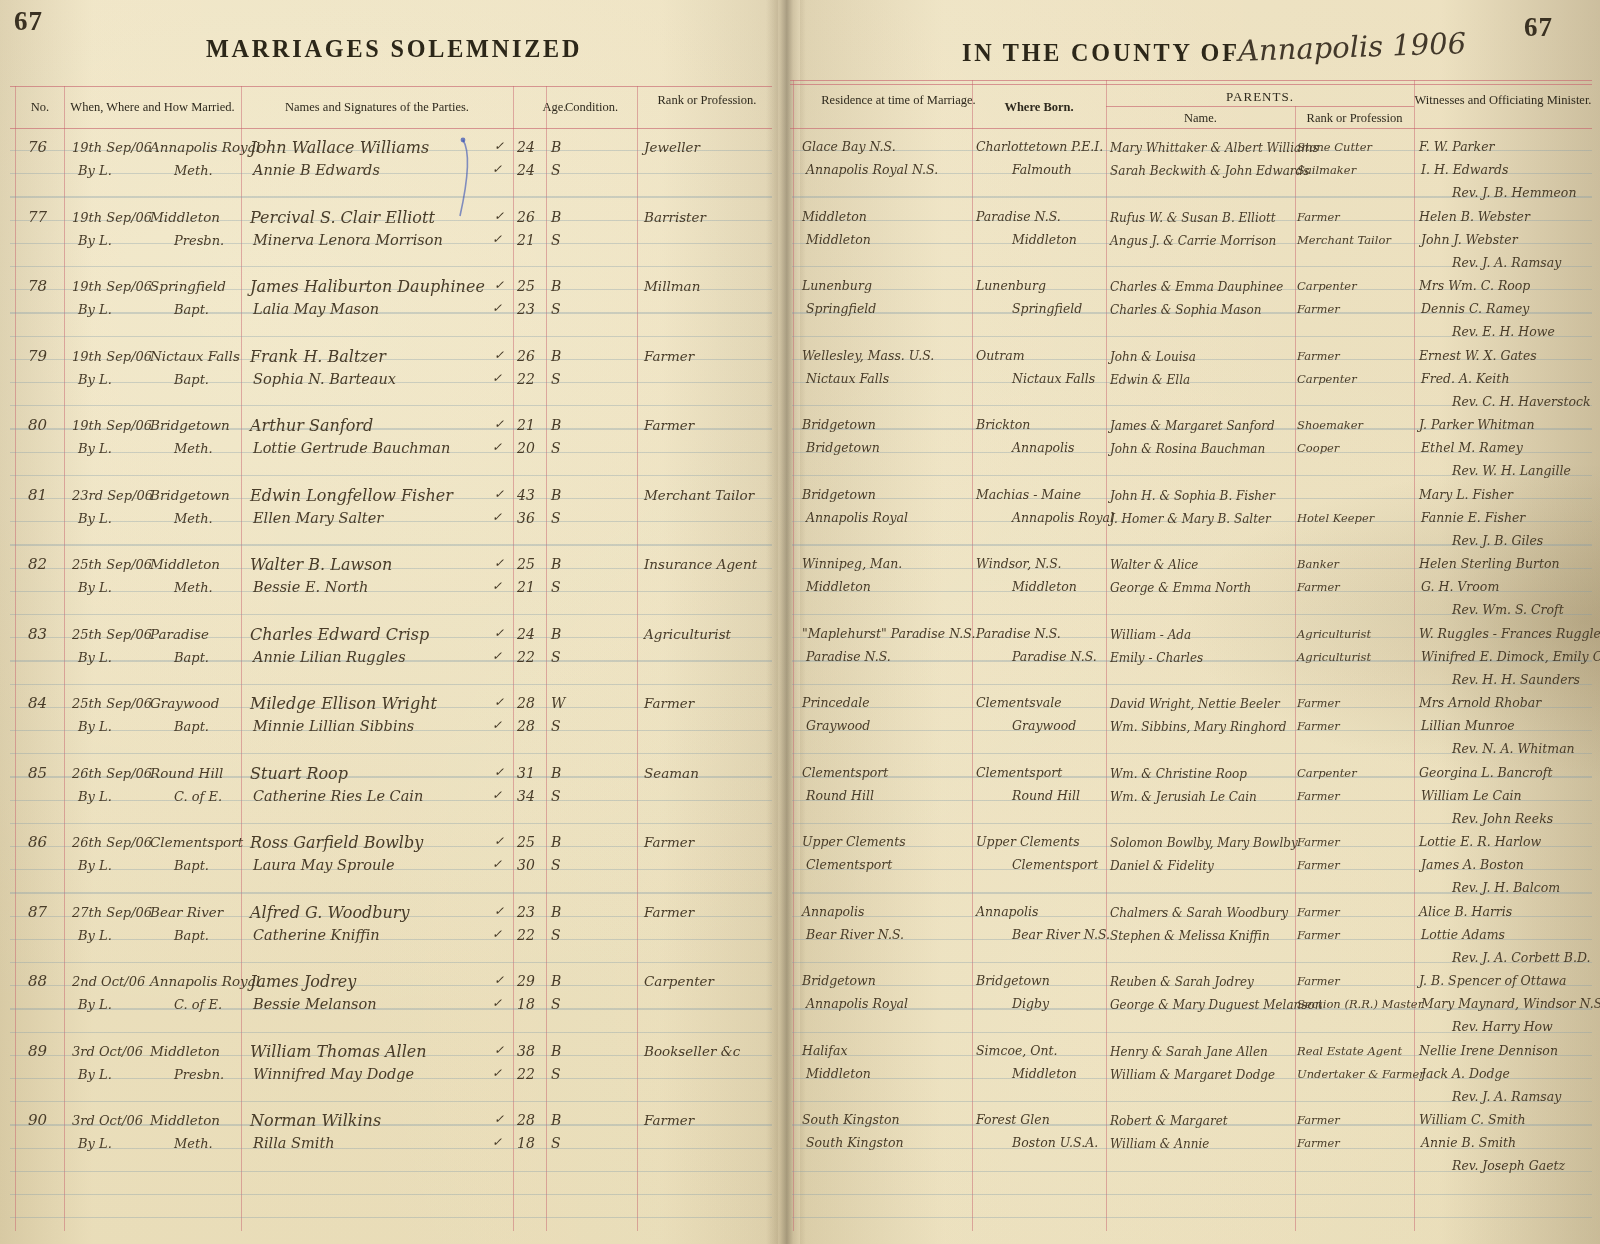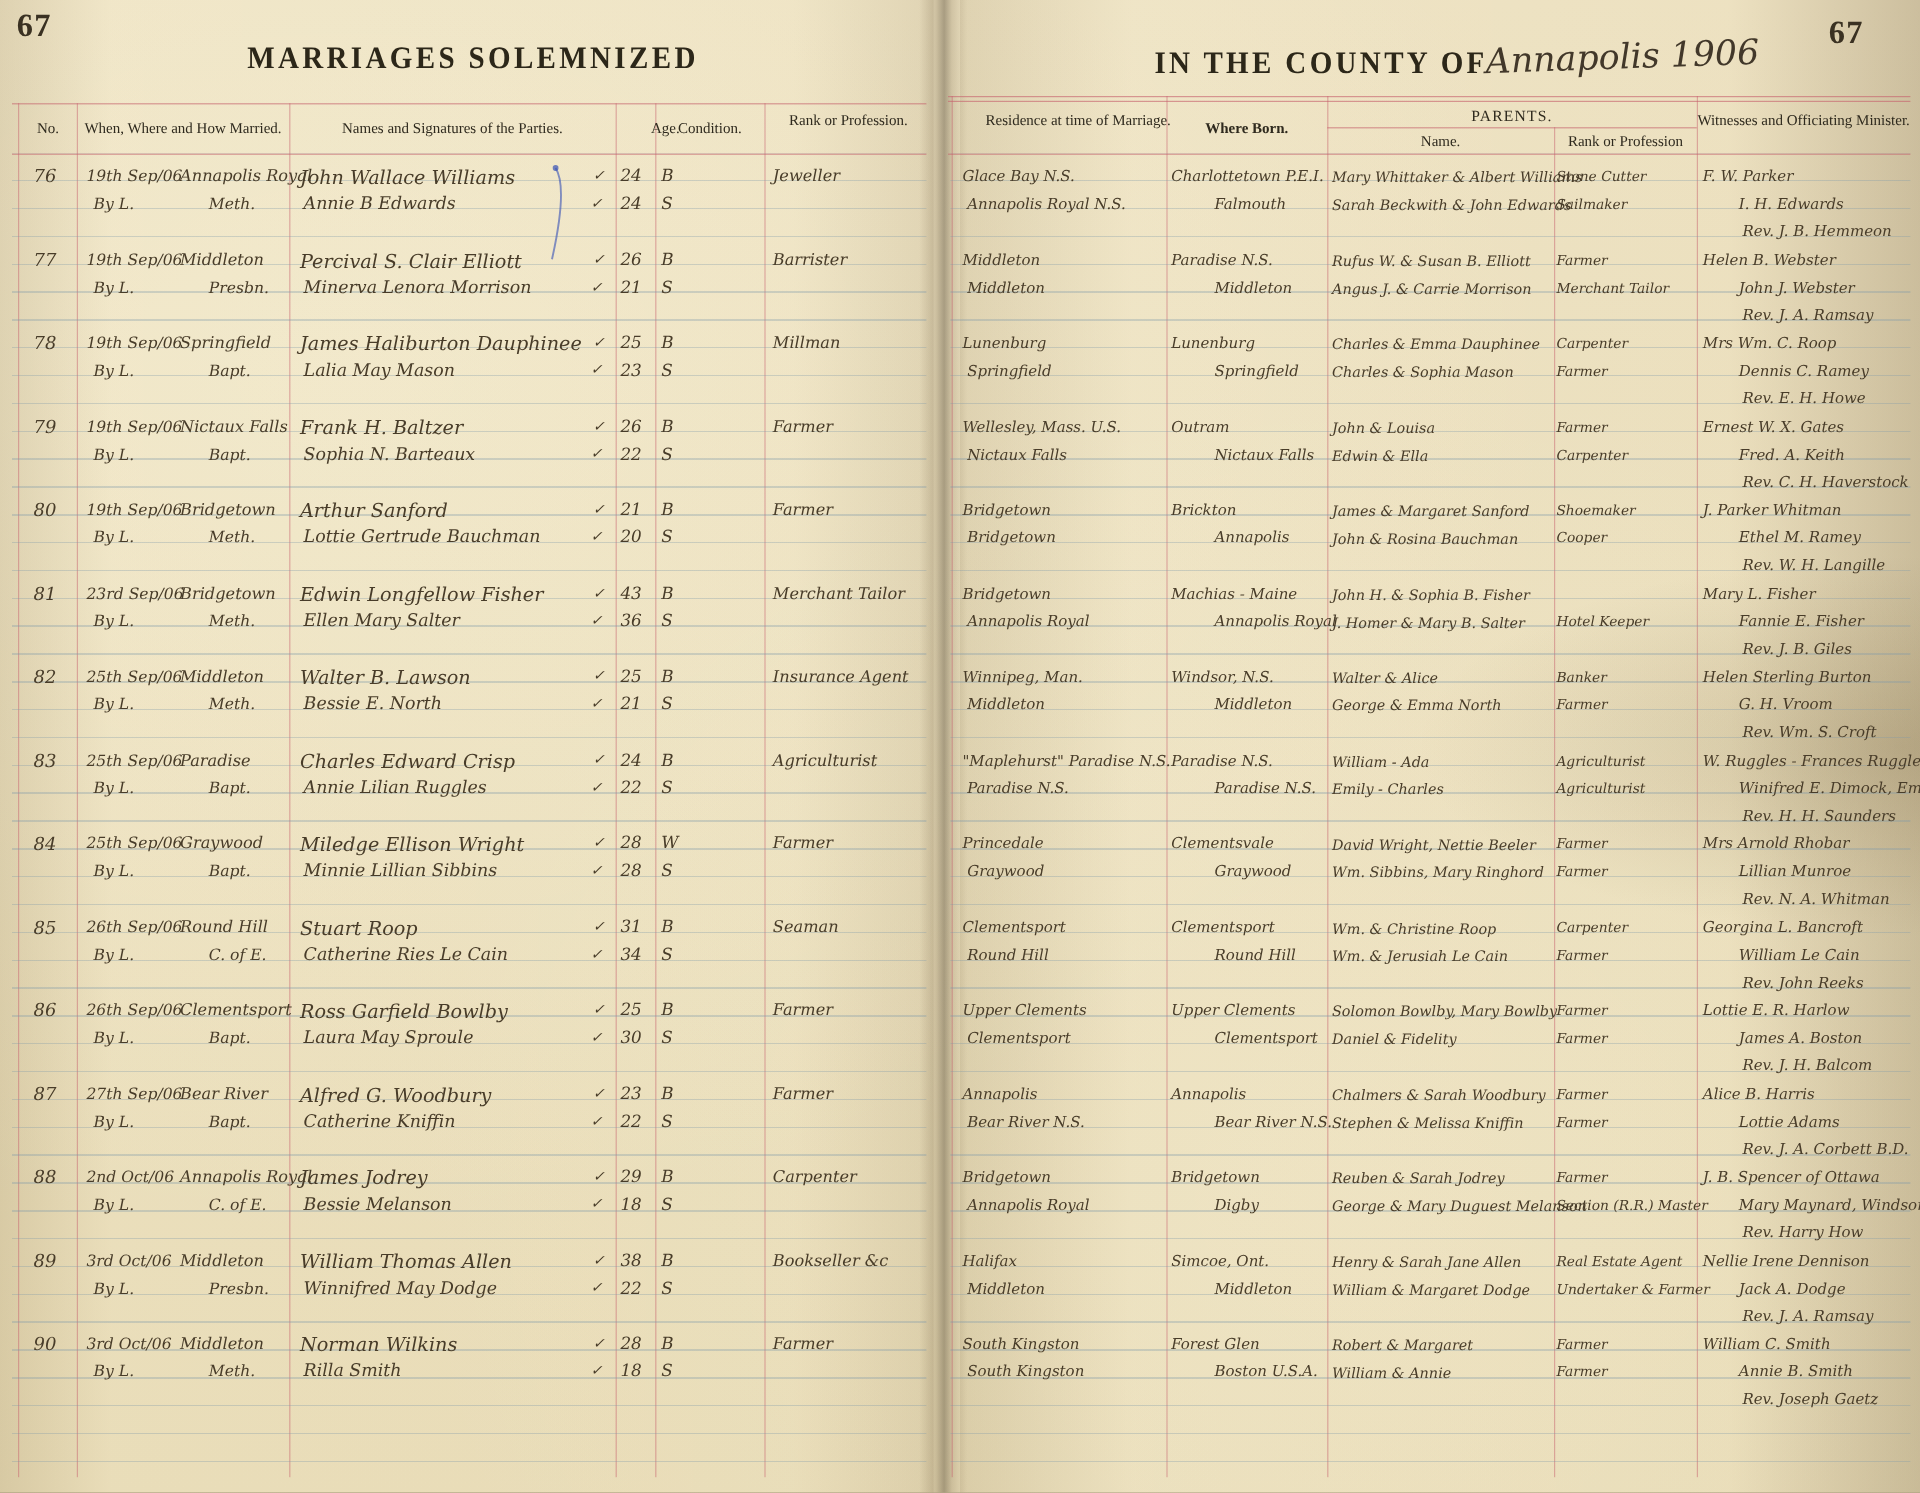--- a/index.html
+++ b/index.html
@@ -60,21 +60,21 @@
   .c-grank{left:644px;top:3px;font-size:13.5px;}
   .c-gres{left:802px;top:3px;font-size:12.5px;}
   .c-bres{left:806px;top:26px;font-size:12.5px;}
   .c-gborn{left:976px;top:3px;font-size:12.5px;}
   .c-bborn{left:976px;top:26px;font-size:12.5px;margin-left:36px;}
   .c-gpar{left:1110px;top:4px;font-size:12px;}
   .c-bpar{left:1110px;top:27px;font-size:12px;}
   .c-gprank{left:1297px;top:4px;font-size:11.5px;}
   .c-bprank{left:1297px;top:27px;font-size:11.5px;}
   .c-w1{left:1419px;top:3px;font-size:12.5px;}
-  .c-w2{left:1421px;top:26px;font-size:12.5px;margin-left:28px;}
+  .c-w2{left:1421px;top:26px;font-size:12.5px;}
   .c-min{left:1452px;top:49px;font-size:12.5px;}
 
   .ink-mark{position:absolute;left:450px;top:134px;pointer-events:none;}
 </style>
 </head>
 <body>
 
 <div class="sheet">
 
   <div class="page-tint tint-left"></div>

